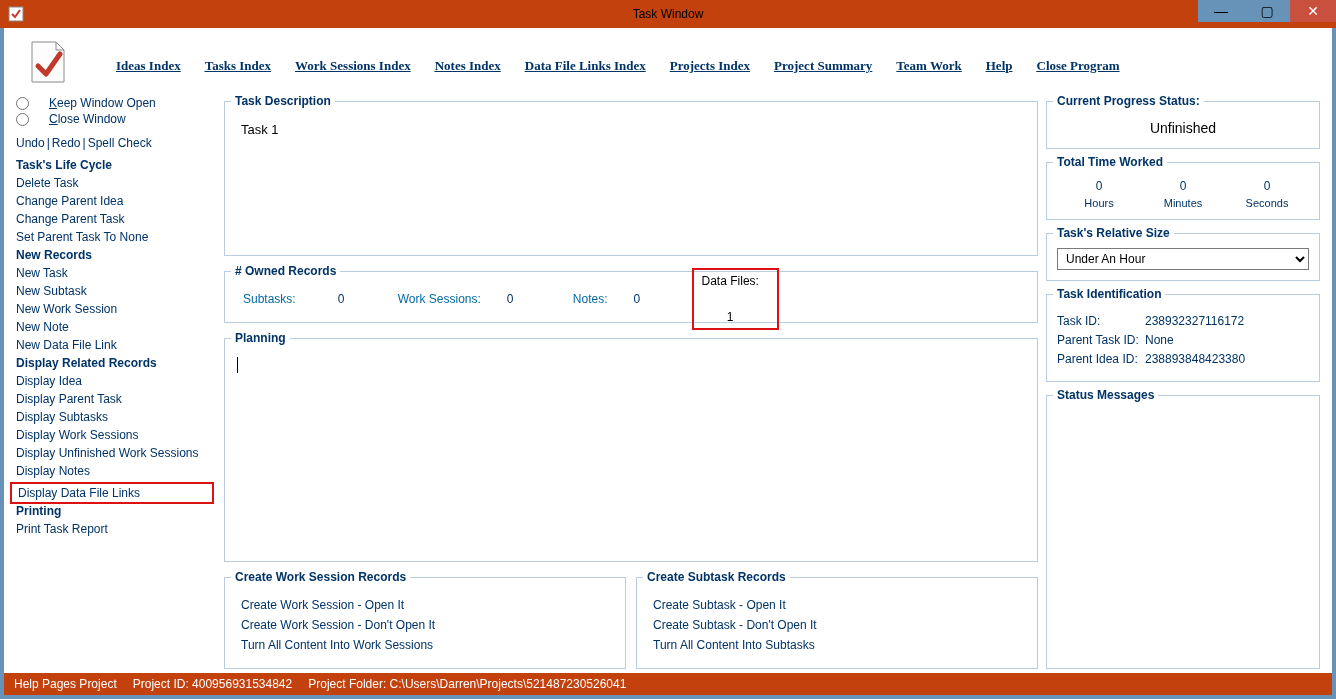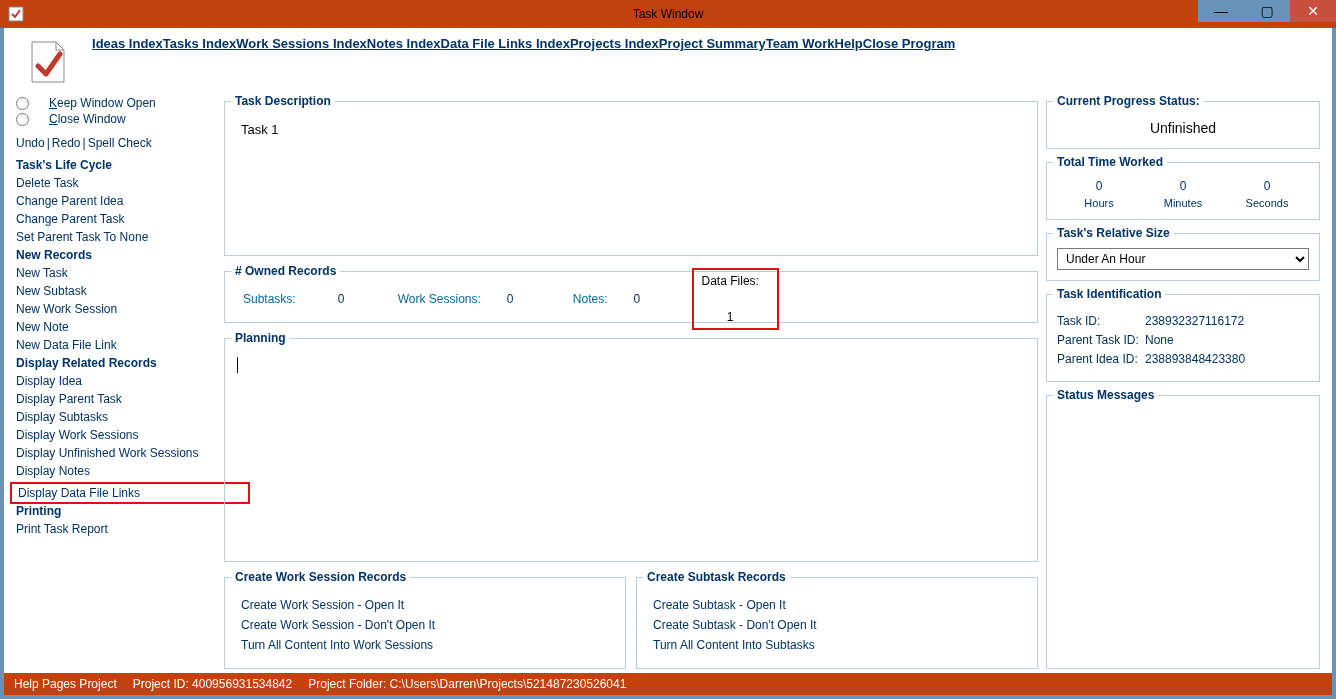--- a/index.html
+++ b/index.html
@@ -49,21 +49,24 @@
   .container {
     flex: 1;
     background: #fff;
     margin: 0 4px 0 4px;
     display: flex;
     flex-direction: column;
     overflow: hidden;
   }
   .menubar {
     display: flex;
+    align-items: flex-end;
     padding: 8px 16px 6px 16px;
+    gap: 24px;
+    font-family: Liberation Serif, serif;
   }
   .logo {
     width: 56px; height: 52px;
     margin-right: 16px;
     display: flex; align-items: center; justify-content: center;
   }
   .menubar a {
     color: #003366;
     font-weight: bold;
     text-decoration: underline;
@@ -83,21 +86,21 @@
   .radio-row { display: flex; align-items: center; gap: 20px; margin: 2px 0; color: #003366; }
   .sidebar .toolbar { margin: 10px 0 8px 0; color: #003366; }
   .sidebar .toolbar span { cursor: pointer; }
   .sidebar .toolbar .sep { margin: 0 2px; color: #003366; }
   .sidebar-heading { font-weight: bold; color: #003366; margin-bottom: 4px; font-size: 12px; }
   .sidebar-link { color: #003366; margin: 4px 0; cursor: pointer; font-size: 12px; }
   .highlight-red {
     border: 2px solid #d11;
     padding: 2px 4px;
     margin-left: -6px;
-    width: 240px;
+    width: 204px;
   }
   .main { flex: 1; display: flex; flex-direction: column; gap: 8px; min-width: 0; }
   .right { width: 274px; flex-shrink: 0; display: flex; flex-direction: column; gap: 6px; }
   fieldset {
     border: 1px solid #b8cde0;
     padding: 8px 10px 10px 10px;
     position: relative;
   }
   legend {
     color: #003366;

